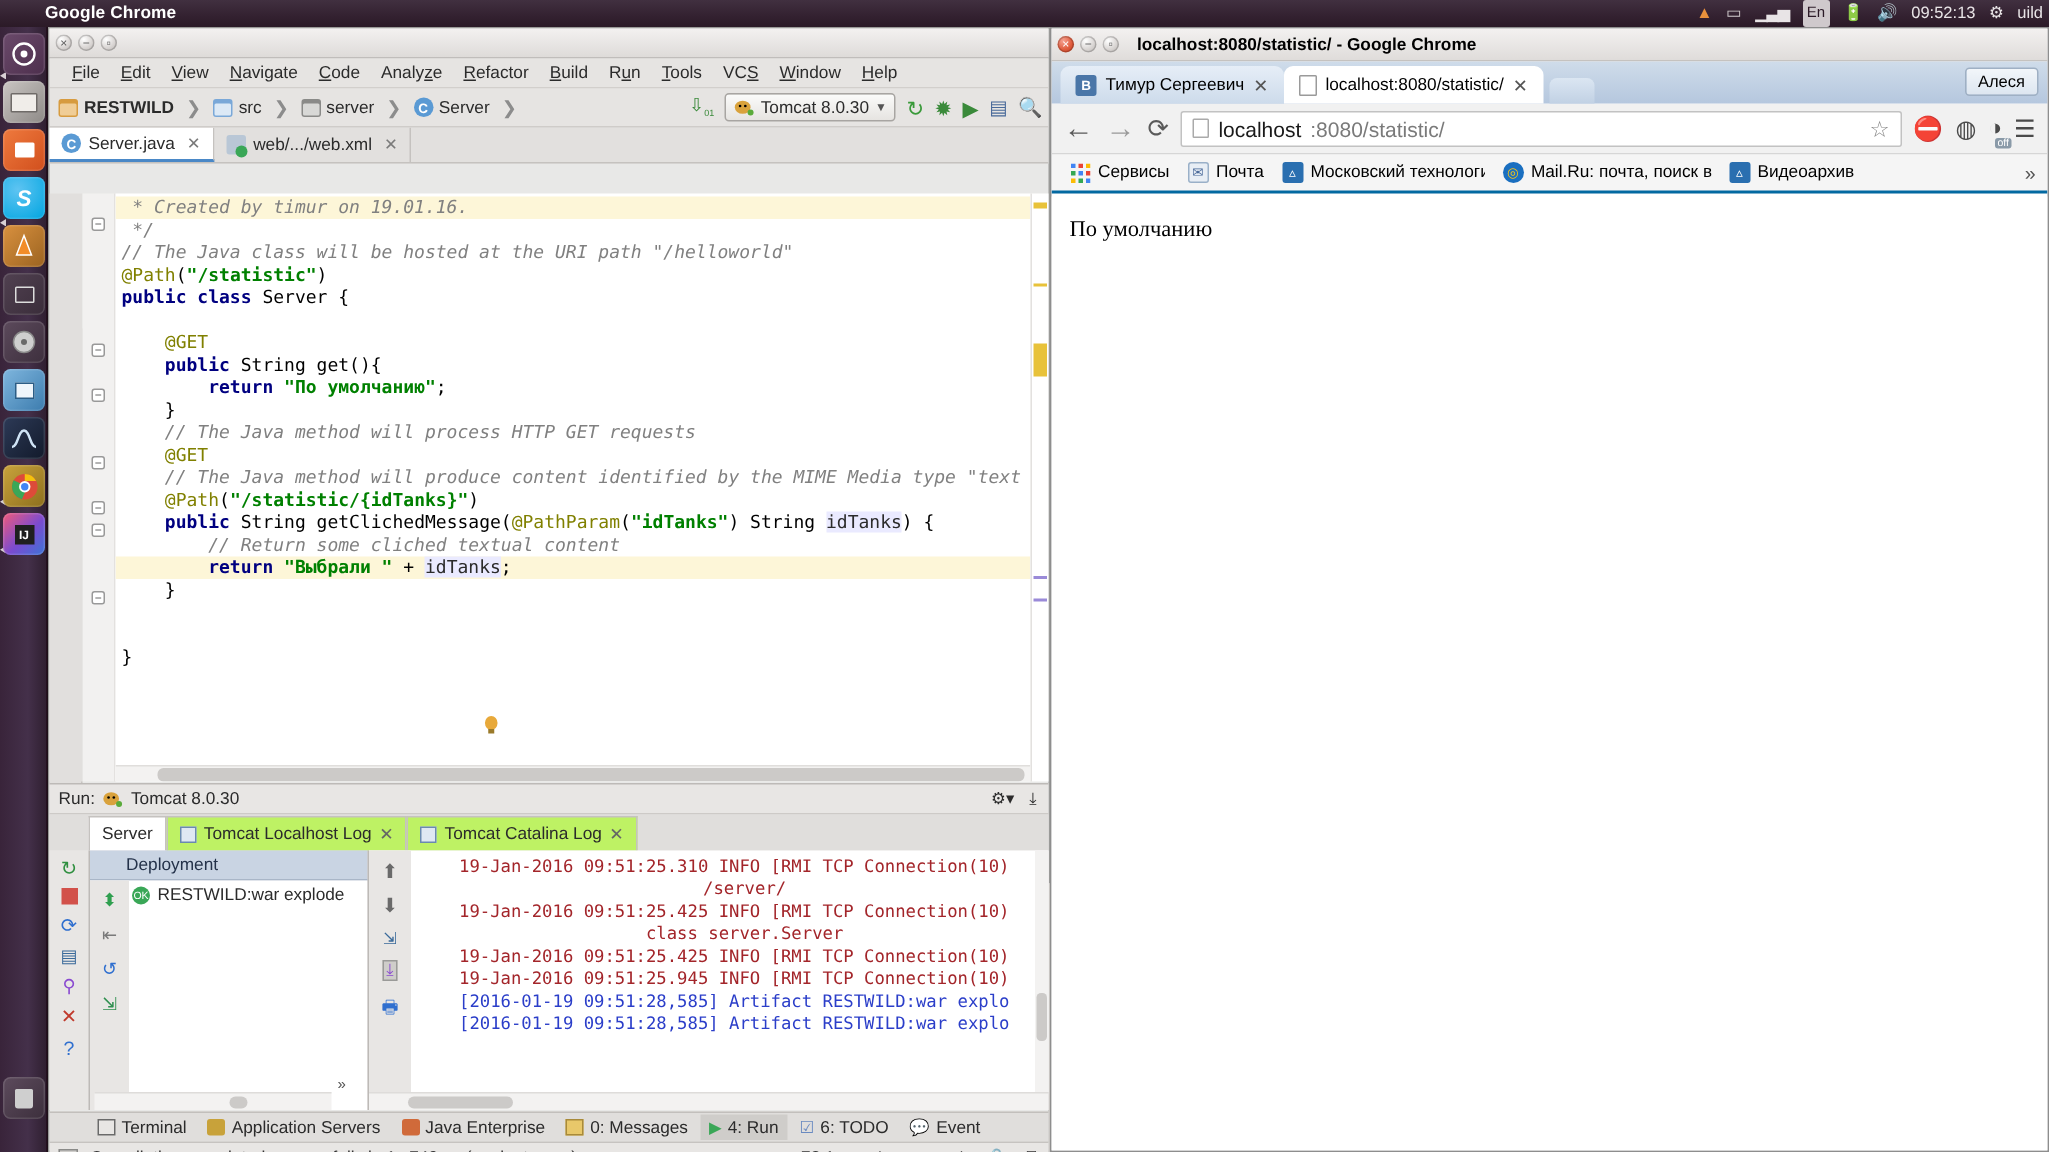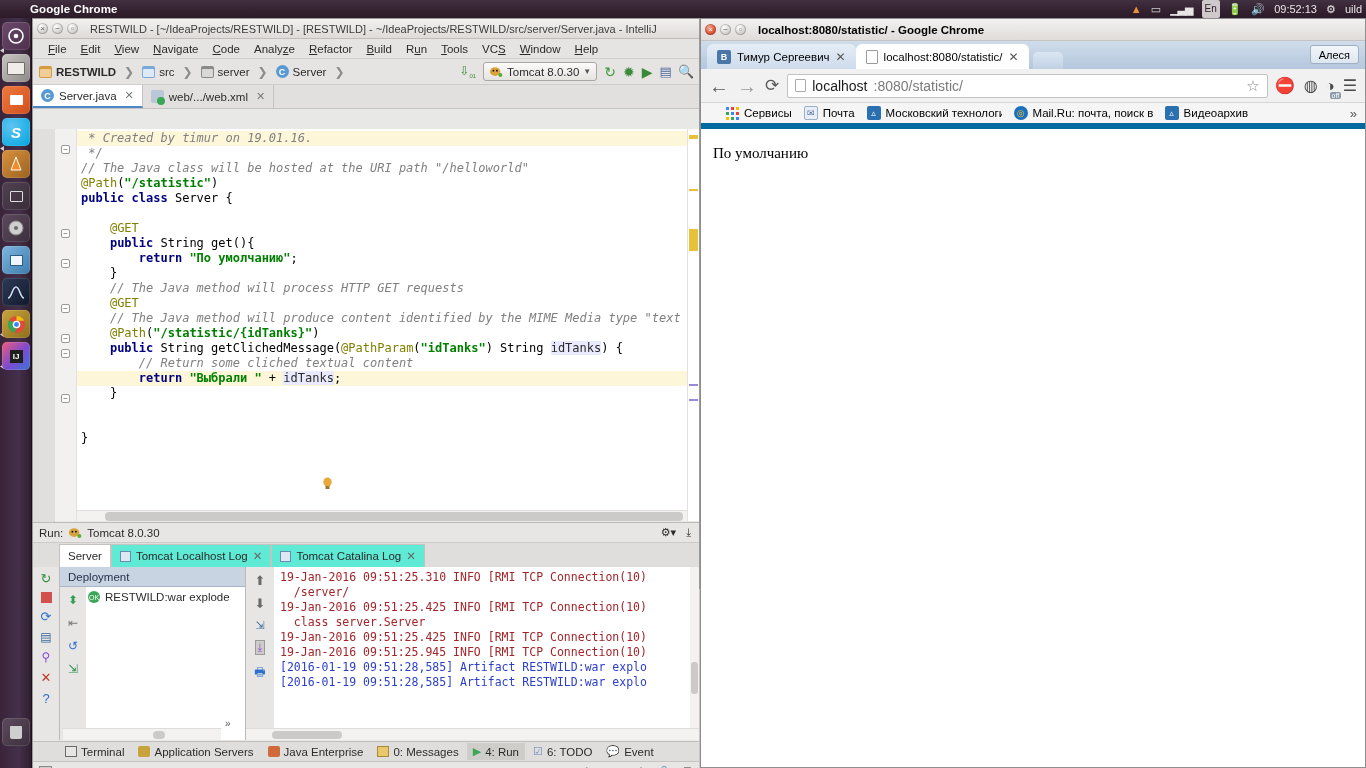--- a/index.html
+++ b/index.html
@@ -115,27 +115,27 @@
   .fold { position:absolute; left:6px; width:9px; height:9px; border:1px solid #999;
      background:#fff; border-radius:2px; font-size:8px; line-height:7px; text-align:center; color:#555; }
 
   
   #run-panel { position:absolute; left:0; top:503px; width:666px; height:218px; background:#e8e6e4;
      border-top:1px solid #bdbab7; }
   #run-head { height:20px; display:flex; align-items:center; gap:5px; padding-left:6px;
      border-bottom:1px solid #cdcac7; font-size:11.5px; }
   #run-tabs { height:24px; display:flex; align-items:flex-end; padding-left:26px; background:#e0dedc; }
   .rtab { height:23px; display:flex; align-items:center; gap:5px; padding:0 8px; font-size:11.5px;
-     border:1px solid #c5c2bf; border-bottom:none; background:#5eead4; }
+     border:1px solid #c5c2bf; border-bottom:none; background:#bef264; }
   .rtab.active { background:#fff; }
   #run-body { position:absolute; left:0; top:44px; right:0; bottom:0; display:flex; }
   .run-side { width:26px; background:#e8e6e4; padding-top:4px; display:flex; flex-direction:column;
      align-items:center; gap:6px; }
   .colhdr { height:20px; background:#c9d4e3; border-bottom:1px solid #a9b6c8; display:flex;
-     align-items:center; padding-left:8px; font-size:11.5px; color:#24324a; }
+     align-items:center; padding-left:24px; font-size:11.5px; color:#24324a; }
   .logline { white-space:pre; font-family:"DejaVu Sans Mono","Liberation Mono",monospace; font-size:11.5px; line-height:15px; }
   .logline.r { color:#a3252a; }
   .logline.b { color:#2b3ec9; }
 
   
   #twbar { position:absolute; left:0; top:722px; width:666px; height:20px; background:#e0dedc;
      border-top:1px solid #c2bfbc; display:flex; align-items:center; gap:2px; padding-left:26px; font-size:11.5px; }
   #twbar .tw { display:flex; align-items:center; gap:4px; padding:2px 6px; }
   #twbar .tw.active { background:#cfcdca; }
   #status { position:absolute; left:0; top:742px; width:666px; height:20px; background:#e8e6e4;
@@ -164,21 +164,21 @@
      display:flex; align-items:center; }
   #ch-omni { height:34px; background:#f1f1f1; display:flex; align-items:center; gap:8px;
      padding:0 8px; border-bottom:1px solid #d6d6d6; }
   .navbtn { font-size:20px; color:#9a9a9a; line-height:20px; }
   .navbtn.on { color:#5a5a5a; }
   #urlbar { flex:1; height:24px; background:#fff; border:1px solid #c2c2c2; border-radius:2px;
      display:flex; align-items:center; gap:6px; padding:0 7px; font-size:14px; }
   #urlbar .host { color:#1a1a1a; }
   #urlbar .path { color:#7a7a7a; }
   #ch-bm { height:26px; background:#f5f5f5; display:flex; align-items:center; gap:12px;
-     padding:0 24px; border-bottom:6px solid #0369a1; font-size:11.5px; position:relative; }
+     padding:0 12px; border-bottom:2px solid #0369a1; font-size:11.5px; position:relative; }
   .bm { display:flex; align-items:center; gap:5px; white-space:nowrap; }
   .bm .bi { width:14px; height:14px; border-radius:2px; display:flex; align-items:center;
      justify-content:center; font-size:9px; color:#fff; }
   #ch-page { position:absolute; left:0; top:112px; right:0; bottom:0; background:#fff;
      padding:14px 12px; font-size:15px; color:#000; font-family:"Liberation Serif",serif; }
 
   .ico-sq { display:inline-block; }
 </style>
 </head>
 <body>
@@ -263,21 +263,20 @@
   <div id="idea-title">
     <div class="wbtn c">
         <span>×</span>
       </div>
     <div class="wbtn c">
         <span>−</span>
       </div>
     <div class="wbtn c">
         <span>▫</span>
       </div>
-    <div class="t">RESTWILD - [~/IdeaProjects/RESTWILD] - [RESTWILD] - ~/IdeaProjects/RESTWILD/src/server/Server.java - IntelliJ</div>
   </div>
 
   <div id="idea-menu">
     <div class="mi"><u>F</u>ile</div>
     <div class="mi"><u>E</u>dit</div>
     <div class="mi"><u>V</u>iew</div>
     <div class="mi"><u>N</u>avigate</div>
     <div class="mi"><u>C</u>ode</div>
     <div class="mi">Analy<u>z</u>e</div>
     <div class="mi"><u>R</u>efactor</div>
@@ -481,21 +480,21 @@
 
       <div style="flex:1;display:flex;flex-direction:column;border-left:1px solid #bdbab7;">
         <div style="flex:1;background:#fff;display:flex;position:relative;">
           <div style="width:28px;background:#e8e6e4;padding-top:6px;display:flex;flex-direction:column;align-items:center;gap:8px;">
             <span style="color:#6a6a6a;font-size:13px;">⬆</span>
             <span style="color:#6a6a6a;font-size:13px;">⬇</span>
             <span style="color:#3a6a9a;font-size:11px;">⇲</span>
             <span style="color:#8a4ad0;font-size:11px;background:#cfcdca;border:1px solid #9a9a98;padding:0 2px;">⤓</span>
             <span style="color:#2f6fcf;font-size:12px;">🖶</span>
           </div>
-          <div id="log-root" style="flex:1;padding:3px 0 0 6px;overflow:hidden;">
+          <div id="log-root" style="flex:1;padding:3px 0 0 6px;overflow:hidden;text-align:center;">
               <div class="logline r">19-Jan-2016 09:51:25.310 INFO [RMI TCP Connection(10)</div>
               <div class="logline r">  /server/</div>
               <div class="logline r">19-Jan-2016 09:51:25.425 INFO [RMI TCP Connection(10)</div>
               <div class="logline r">  class server.Server</div>
               <div class="logline r">19-Jan-2016 09:51:25.425 INFO [RMI TCP Connection(10)</div>
               <div class="logline r">19-Jan-2016 09:51:25.945 INFO [RMI TCP Connection(10)</div>
               <div class="logline b">[2016-01-19 09:51:28,585] Artifact RESTWILD:war explo</div>
               <div class="logline b">[2016-01-19 09:51:28,585] Artifact RESTWILD:war explo</div>
             </div>
           <div class="abs" style="right:0;top:0;width:9px;height:100%;background:#f3f2f1;">

